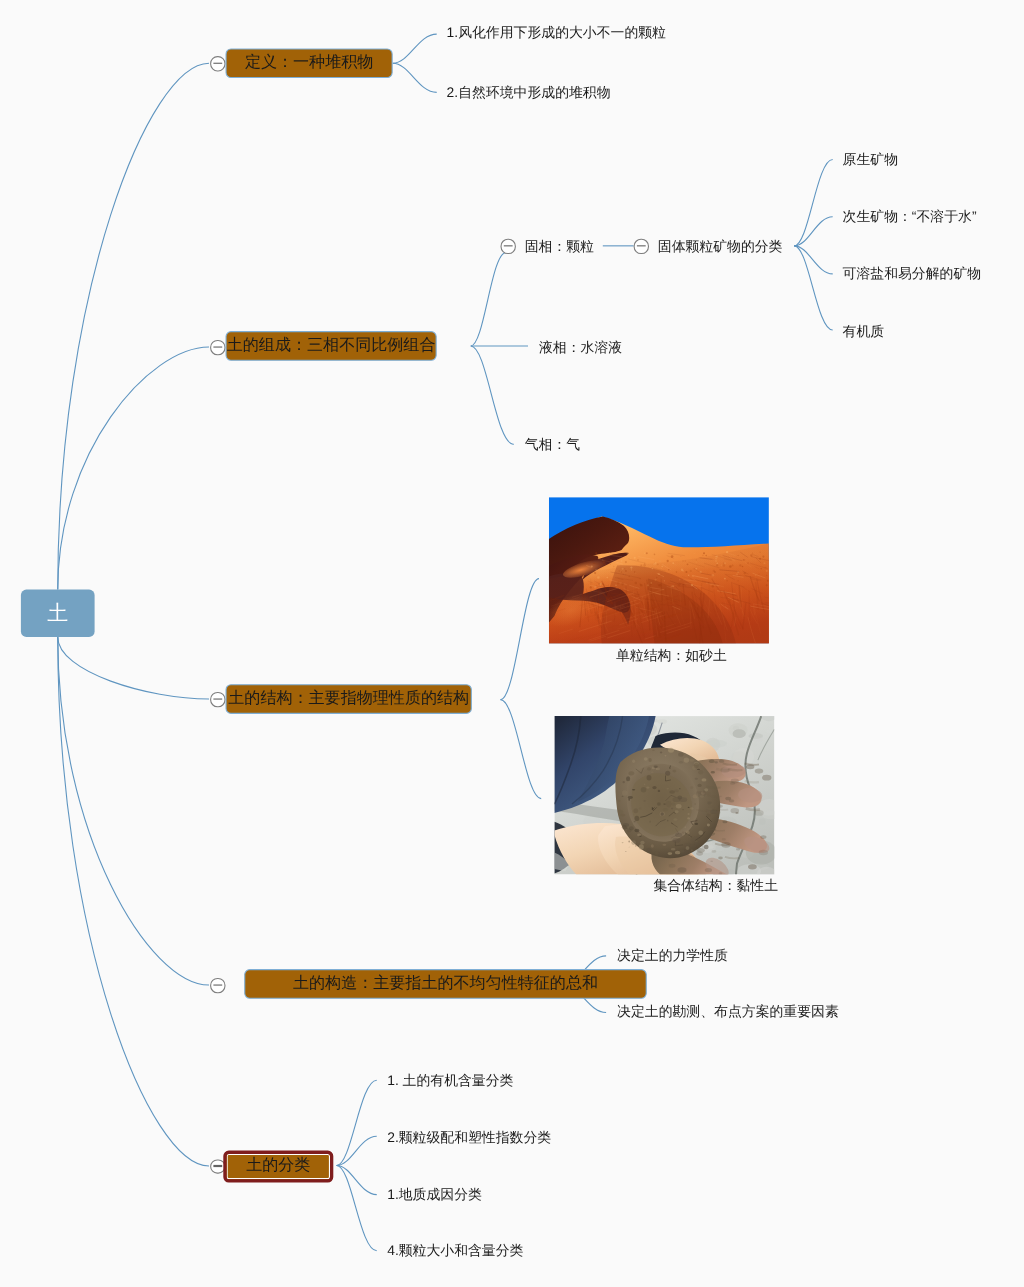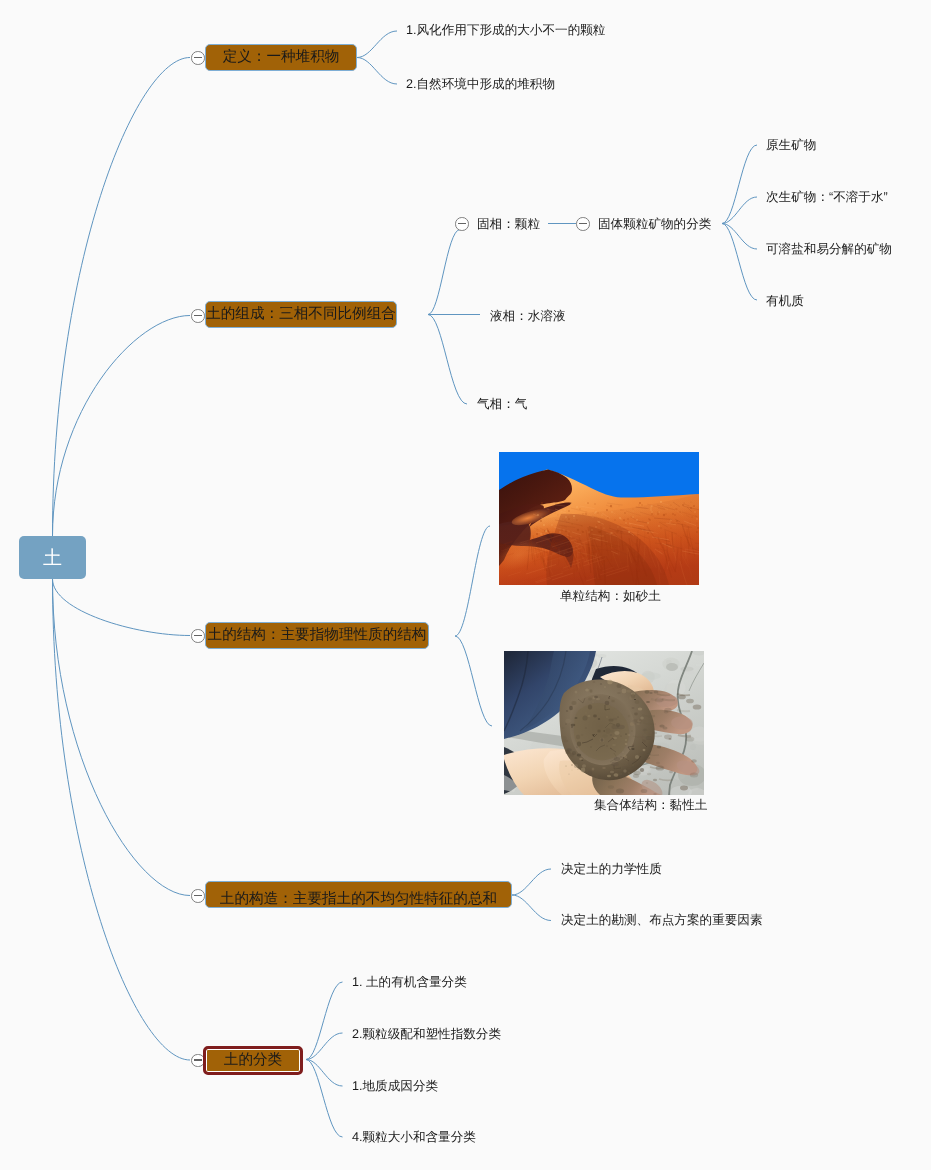--- a/index.html
+++ b/index.html
@@ -997,21 +997,21 @@
           <path d="M129 85 q6 2 13 1" stroke="#6a5b46" stroke-width="1.2" fill="none" opacity="0.23"></path>
           <path d="M174 84 q6 2 13 1" stroke="#6a5b46" stroke-width="2.3" fill="none" opacity="0.29"></path>
         </g>
       </svg>
   </div>
   <div class="imgcap" style="left:547px;top:797px;margin-left:47px;">集合体结构：黏性土</div>
 
   <div class="toggle" style="left:191px;top:889px;">
       <i></i>
     </div>
-  <div class="node boxnode" style="left:205px;top:881px;width:307px;height:27px;align-items:flex-end;">
+  <div class="node boxnode" style="left:222px;top:881px;width:366px;height:27px;">
     <span>土的构造：主要指土的不均匀性特征的总和</span>
   </div>
   <div class="node plainnode" style="left:561px;top:861px;height:16px;">
     <span>决定土的力学性质</span>
   </div>
   <div class="node plainnode" style="left:561px;top:912px;height:16px;">
     <span>决定土的勘测、布点方案的重要因素</span>
   </div>
 
   <div class="toggle" style="left:191px;top:1053.5px;">

